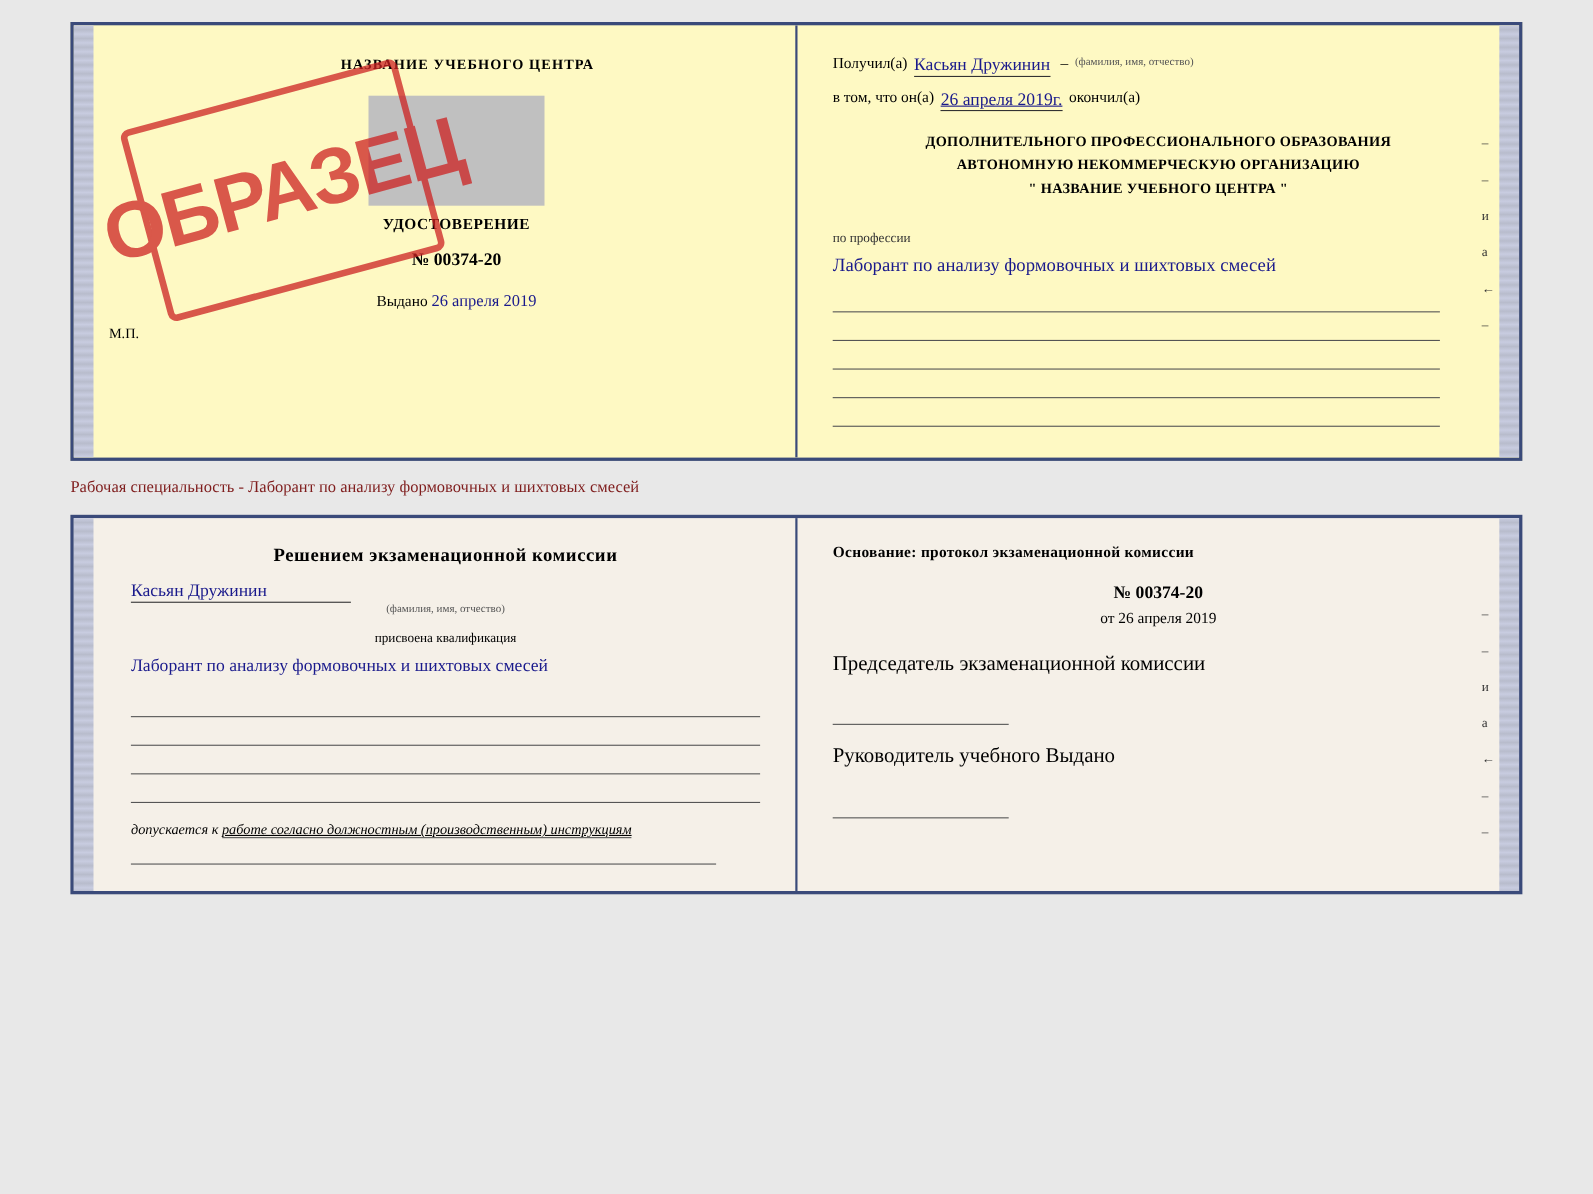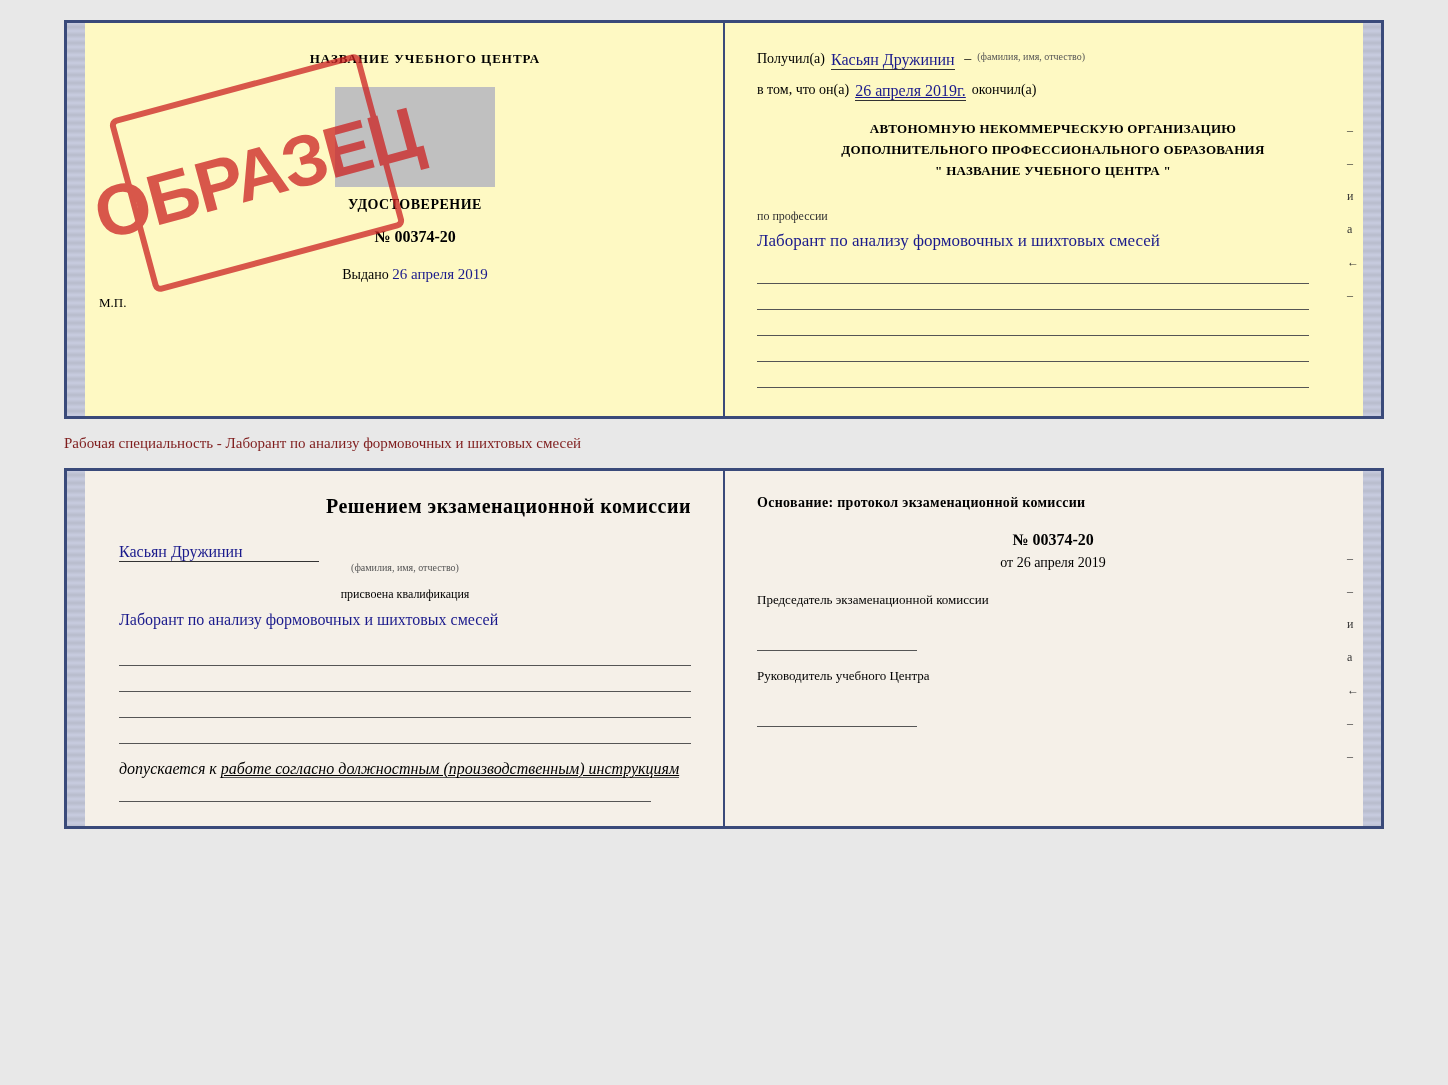--- a/index.html
+++ b/index.html
@@ -238,25 +238,25 @@
       height: 100%;
       background: repeating-linear-gradient(
         to bottom,
         #c8cce0 0px, #b8bccc 4px, #c8cce0 8px
       );
     }
     .bottom-left::before { left: 0; }
     .bottom-right::after { right: 0; }
 
     .bottom-title {
-      font-size: 20px;
+      font-size: 17px;
       font-weight: bold;
       letter-spacing: 0.5px;
-      text-align: right;
-      margin-bottom: 25px;
+      text-align: center;
+      margin-bottom: 14px;
       margin-left: 20px;
     }
 
     .name-field {
       margin-bottom: 2px;
       margin-left: 20px;
     }
 
     .name-underline {
       border-bottom: 1px solid #333;
@@ -276,21 +276,21 @@
       gap: 8px;
       margin: 16px 0 16px 20px;
     }
 
     .bottom-line {
       border-bottom: 1px solid #555;
       height: 18px;
     }
 
     .допускается-text {
-      font-size: 16px;
+      font-size: 13px;
       font-style: italic;
       margin-top: 12px;
       margin-left: 20px;
     }
 
     .допускается-underline {
       border-bottom: 1px solid #555;
       font-style: italic;
       text-decoration: underline;
     }
@@ -313,21 +313,21 @@
       text-align: center;
       font-size: 14px;
       margin-bottom: 20px;
     }
 
     .signature-block {
       margin-bottom: 16px;
     }
 
     .signature-label {
-      font-size: 13px;
+      font-size: 19px;
       margin-bottom: 24px;
       line-height: 1.4;
     }
 
     .signature-line {
       border-bottom: 1px solid #555;
       width: 160px;
       height: 18px;
       margin-bottom: 8px;
     }
@@ -379,22 +379,22 @@
       <span class="small-label">(фамилия, имя, отчество)</span>
     </div>
 
     <div class="right-line" style="margin-bottom: 18px;">
       <span>в том, что он(а)</span>
       <span class="handwritten underline-field" style="text-decoration: underline;">26 апреля 2019г.</span>
       <span>окончил(а)</span>
     </div>
 
     <div class="right-body-text">
+      <div>ДОПОЛНИТЕЛЬНОГО ПРОФЕССИОНАЛЬНОГО ОБРАЗОВАНИЯ</div>
       <div>АВТОНОМНУЮ НЕКОММЕРЧЕСКУЮ ОРГАНИЗАЦИЮ</div>
-      <div>ДОПОЛНИТЕЛЬНОГО ПРОФЕССИОНАЛЬНОГО ОБРАЗОВАНИЯ</div>
       <div>" НАЗВАНИЕ УЧЕБНОГО ЦЕНТРА "</div>
     </div>
 
     <div style="margin-top: 28px; margin-right: 40px;">
       <div class="profession-label">по профессии</div>
       <div class="profession-handwritten">Лаборант по анализу формовочных и шихтовых смесей</div>
     </div>
 
     <div class="right-lines-block" style="margin-right: 40px; margin-top: 10px;">
       <div class="right-line-item"></div>
@@ -453,21 +453,21 @@
       <span>от</span>
       <span>26 апреля 2019</span>
     </div>
 
     <div class="signature-block">
       <div class="signature-label">Председатель экзаменационной комиссии</div>
       <div class="signature-line"></div>
     </div>
 
     <div class="signature-block">
-      <div class="signature-label">Руководитель учебного Центра</div>
+      <div class="signature-label">Руководитель учебного Выдано</div>
       <div class="signature-line"></div>
     </div>
 
     <div class="right-edge-text-bottom">
       <span>–</span>
       <span>–</span>
       <span>и</span>
       <span>а</span>
       <span>←</span>
       <span>–</span>

